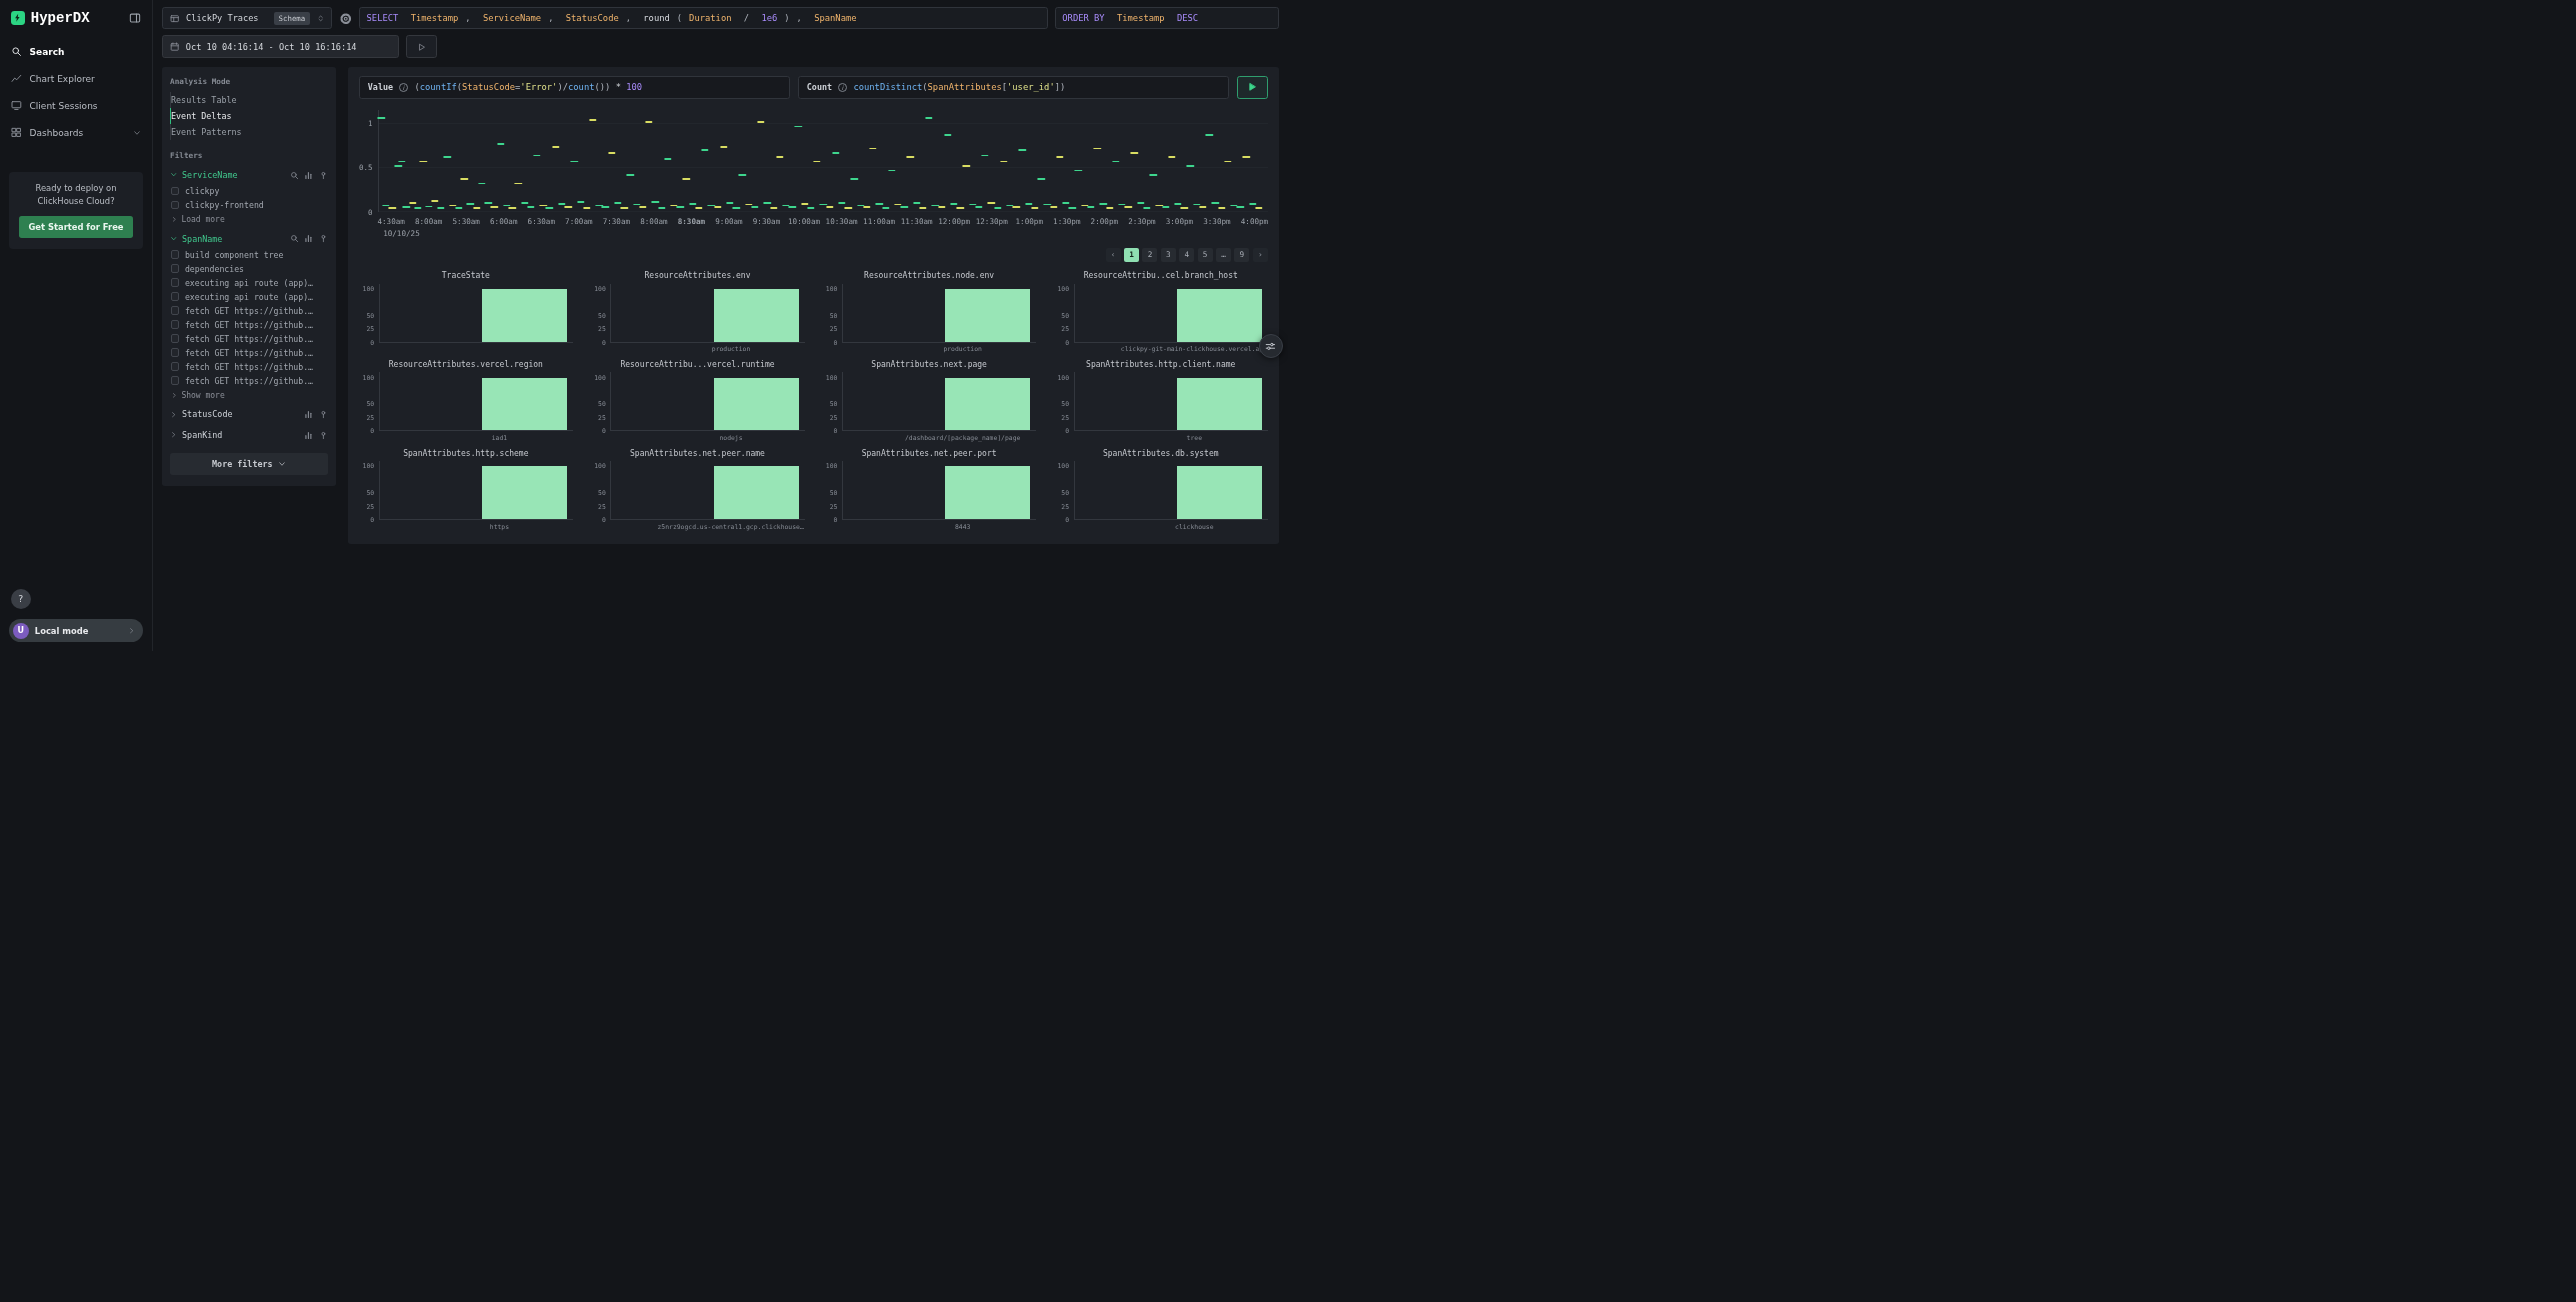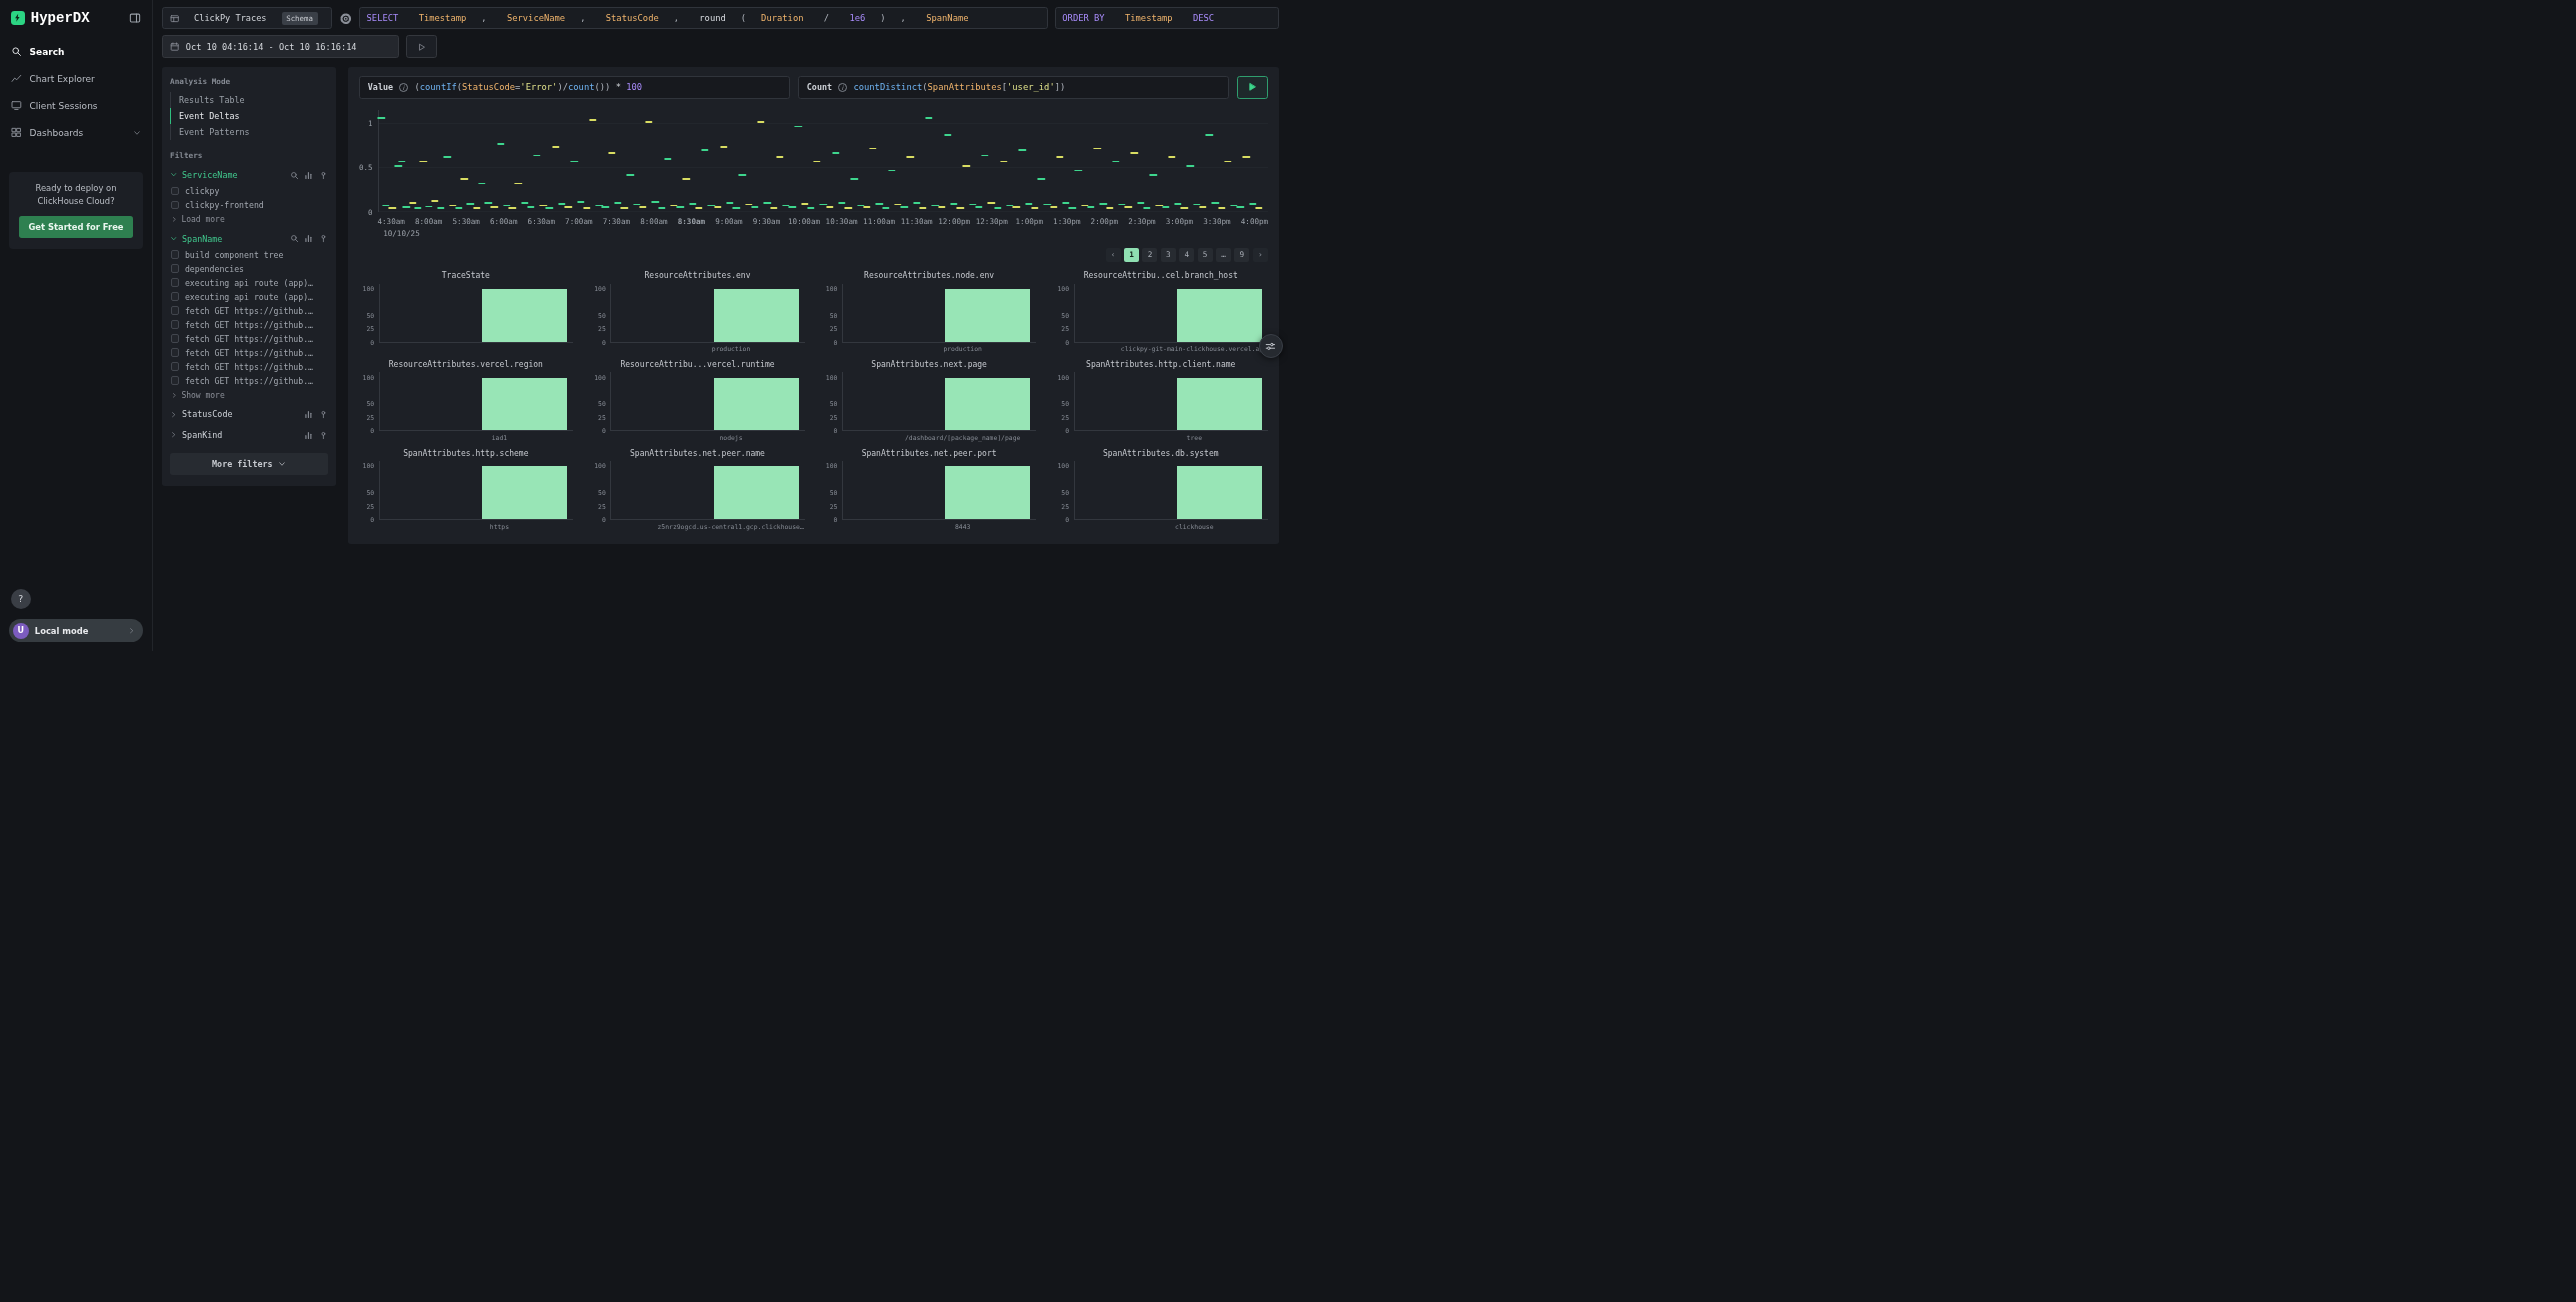--- a/index.html
+++ b/index.html
@@ -28,21 +28,21 @@
   .help-btn{width:20px;height:20px;border-radius:50%;background:#3a3e45;color:#d6d9de;display:grid;place-items:center;font-family:"DejaVu Sans","Liberation Sans",sans-serif;font-size:9.4px;margin:0 0 10.8px 2px;cursor:pointer}
   .mode-pill{display:flex;align-items:center;gap:6px;background:#363c41;border-radius:12px;padding:3.4px 8px 3.4px 4px;cursor:pointer}
   .avatar{width:16px;height:16px;border-radius:50%;background:#7c5cbf;color:#fff;font-size:8px;display:grid;place-items:center;font-family:"DejaVu Sans","Liberation Sans",sans-serif;font-weight:bold}
   .mode-label{font-family:"DejaVu Sans","Liberation Sans",sans-serif;font-size:8.4px;font-weight:bold;color:#e8eaed;flex:1}
   .mode-pill .chev{width:7.4px;height:7.4px}
 
   
   .main{position:absolute;left:154px;top:0;right:0;bottom:0;display:flex;flex-direction:column}
   .row1{display:flex;align-items:center;gap:6.7px;padding:7.4px 9.4px 2.7px 8px}
   .row2{display:flex;align-items:center;gap:6.7px;padding:3.4px 9.4px 7.4px 8px}
-  .box{background:#1c1f25;border:0.7px solid #30343b;border-radius:2.7px;height:22px;display:flex;align-items:center;padding:0 6.7px;gap:15px;overflow:hidden;white-space:nowrap}
+  .box{background:#1c1f25;border:0.7px solid #30343b;border-radius:2.7px;height:22px;display:flex;align-items:center;padding:0 6.7px;gap:7px;overflow:hidden;white-space:nowrap}
   .source-box{width:170px;cursor:pointer}
   .source-name{flex:1;color:#d2d5da;font-size:8.6px}
   .badge{background:#3a3f47;color:#c6c9cf;font-size:7.4px;padding:1.7px 4.7px;border-radius:2px}
   .updown{width:7.4px;height:8.8px}
   .gear-btn{width:13.5px;height:13.5px;cursor:pointer}
   .sql-box{flex:1;background:#191c21;cursor:text}
   .order-box{width:224px;background:#191c21;cursor:text}
   .search-box{flex:1;height:23px;background:#17191e;border:0.7px solid #30343b;border-radius:2.7px;display:flex;align-items:center;padding:0 8px;gap:6.7px}
   .search-box input{flex:1;background:transparent;border:none;outline:none;color:#d2d5da;font-family:"DejaVu Sans Mono","Liberation Mono",monospace;font-size:8.8px}
   .search-box input::placeholder{color:#696e77}
@@ -63,21 +63,21 @@
   .tok-str{color:#dfe08a}
   .tok-num{color:#a88bfa}
   .tok-p{color:#aeb3bb}
   .tok-op{color:#d6d9de}
   .expr{font-size:8.8px;overflow:hidden;white-space:nowrap}
 
   
   .content{flex:1;display:flex;gap:12px;padding:1.3px 9.4px 0 8px;align-items:flex-start}
   .filters-panel{width:174px;background:#1d2026;border-radius:2.7px;padding:9.4px 8px 10.8px;flex-shrink:0}
   .section-label{font-size:7.7px;color:#868b94;margin-bottom:6px;font-weight:bold}
-  .mode-item{display:flex;align-items:center;height:16px;padding-left:8px;border-left:1.3px solid #33373e;font-size:8.4px;color:#9aa0a8;cursor:pointer}
+  .mode-item{display:flex;align-items:center;height:16px;padding-left:0;border-left:1.3px solid #33373e;font-size:8.4px;color:#9aa0a8;cursor:pointer}
   .mode-item.selected{border-left-color:#2fbf7f;color:#e8eaed}
   .filters-label{margin-top:11.4px}
   .filter-group{margin-bottom:2.7px}
   .group-header{display:flex;align-items:center;gap:4.7px;height:18px;font-size:8.4px;color:#cdd1d7;cursor:pointer}
   .group-header .icon{width:7.4px;height:7.4px}
   .group-header.expanded .group-name{color:#41c98e}
   .group-header.expanded > .icon:first-child{color:#41c98e}
   .group-name{flex:1;overflow:hidden;text-overflow:ellipsis}
   .group-tools{display:flex;gap:6px;align-items:center}
   .group-tools .icon{width:8.8px;height:8.8px;cursor:pointer}

